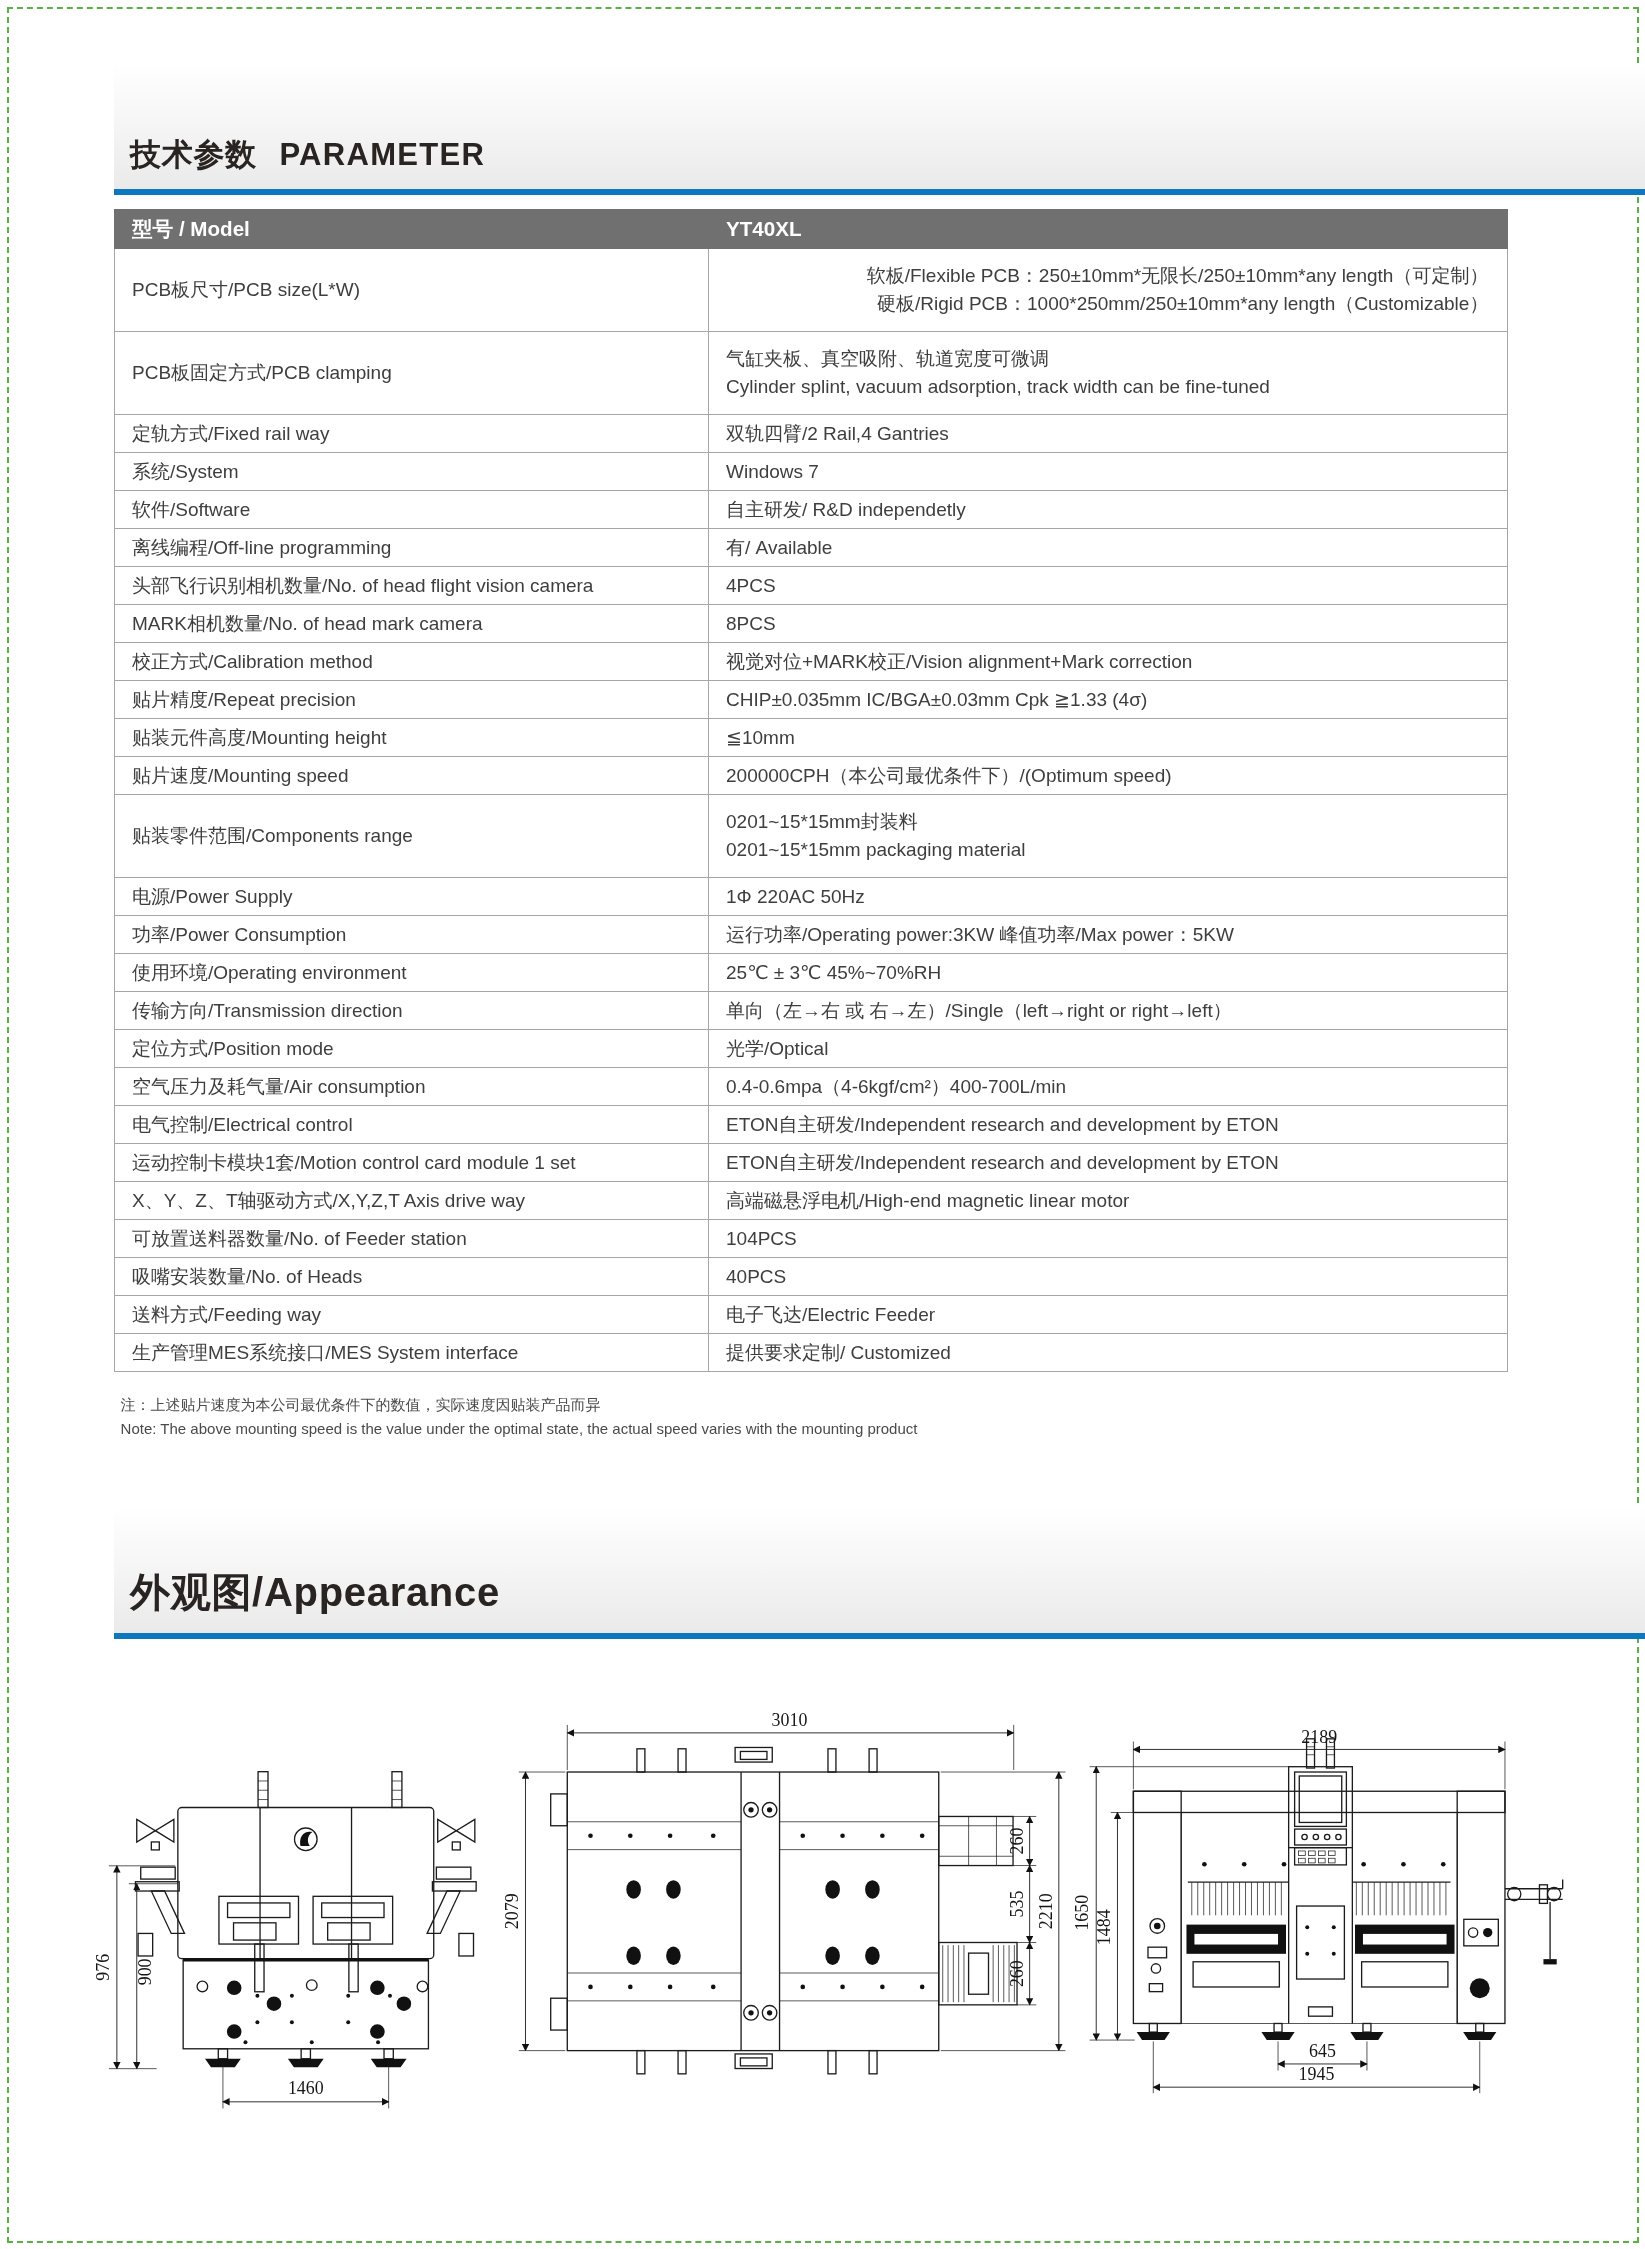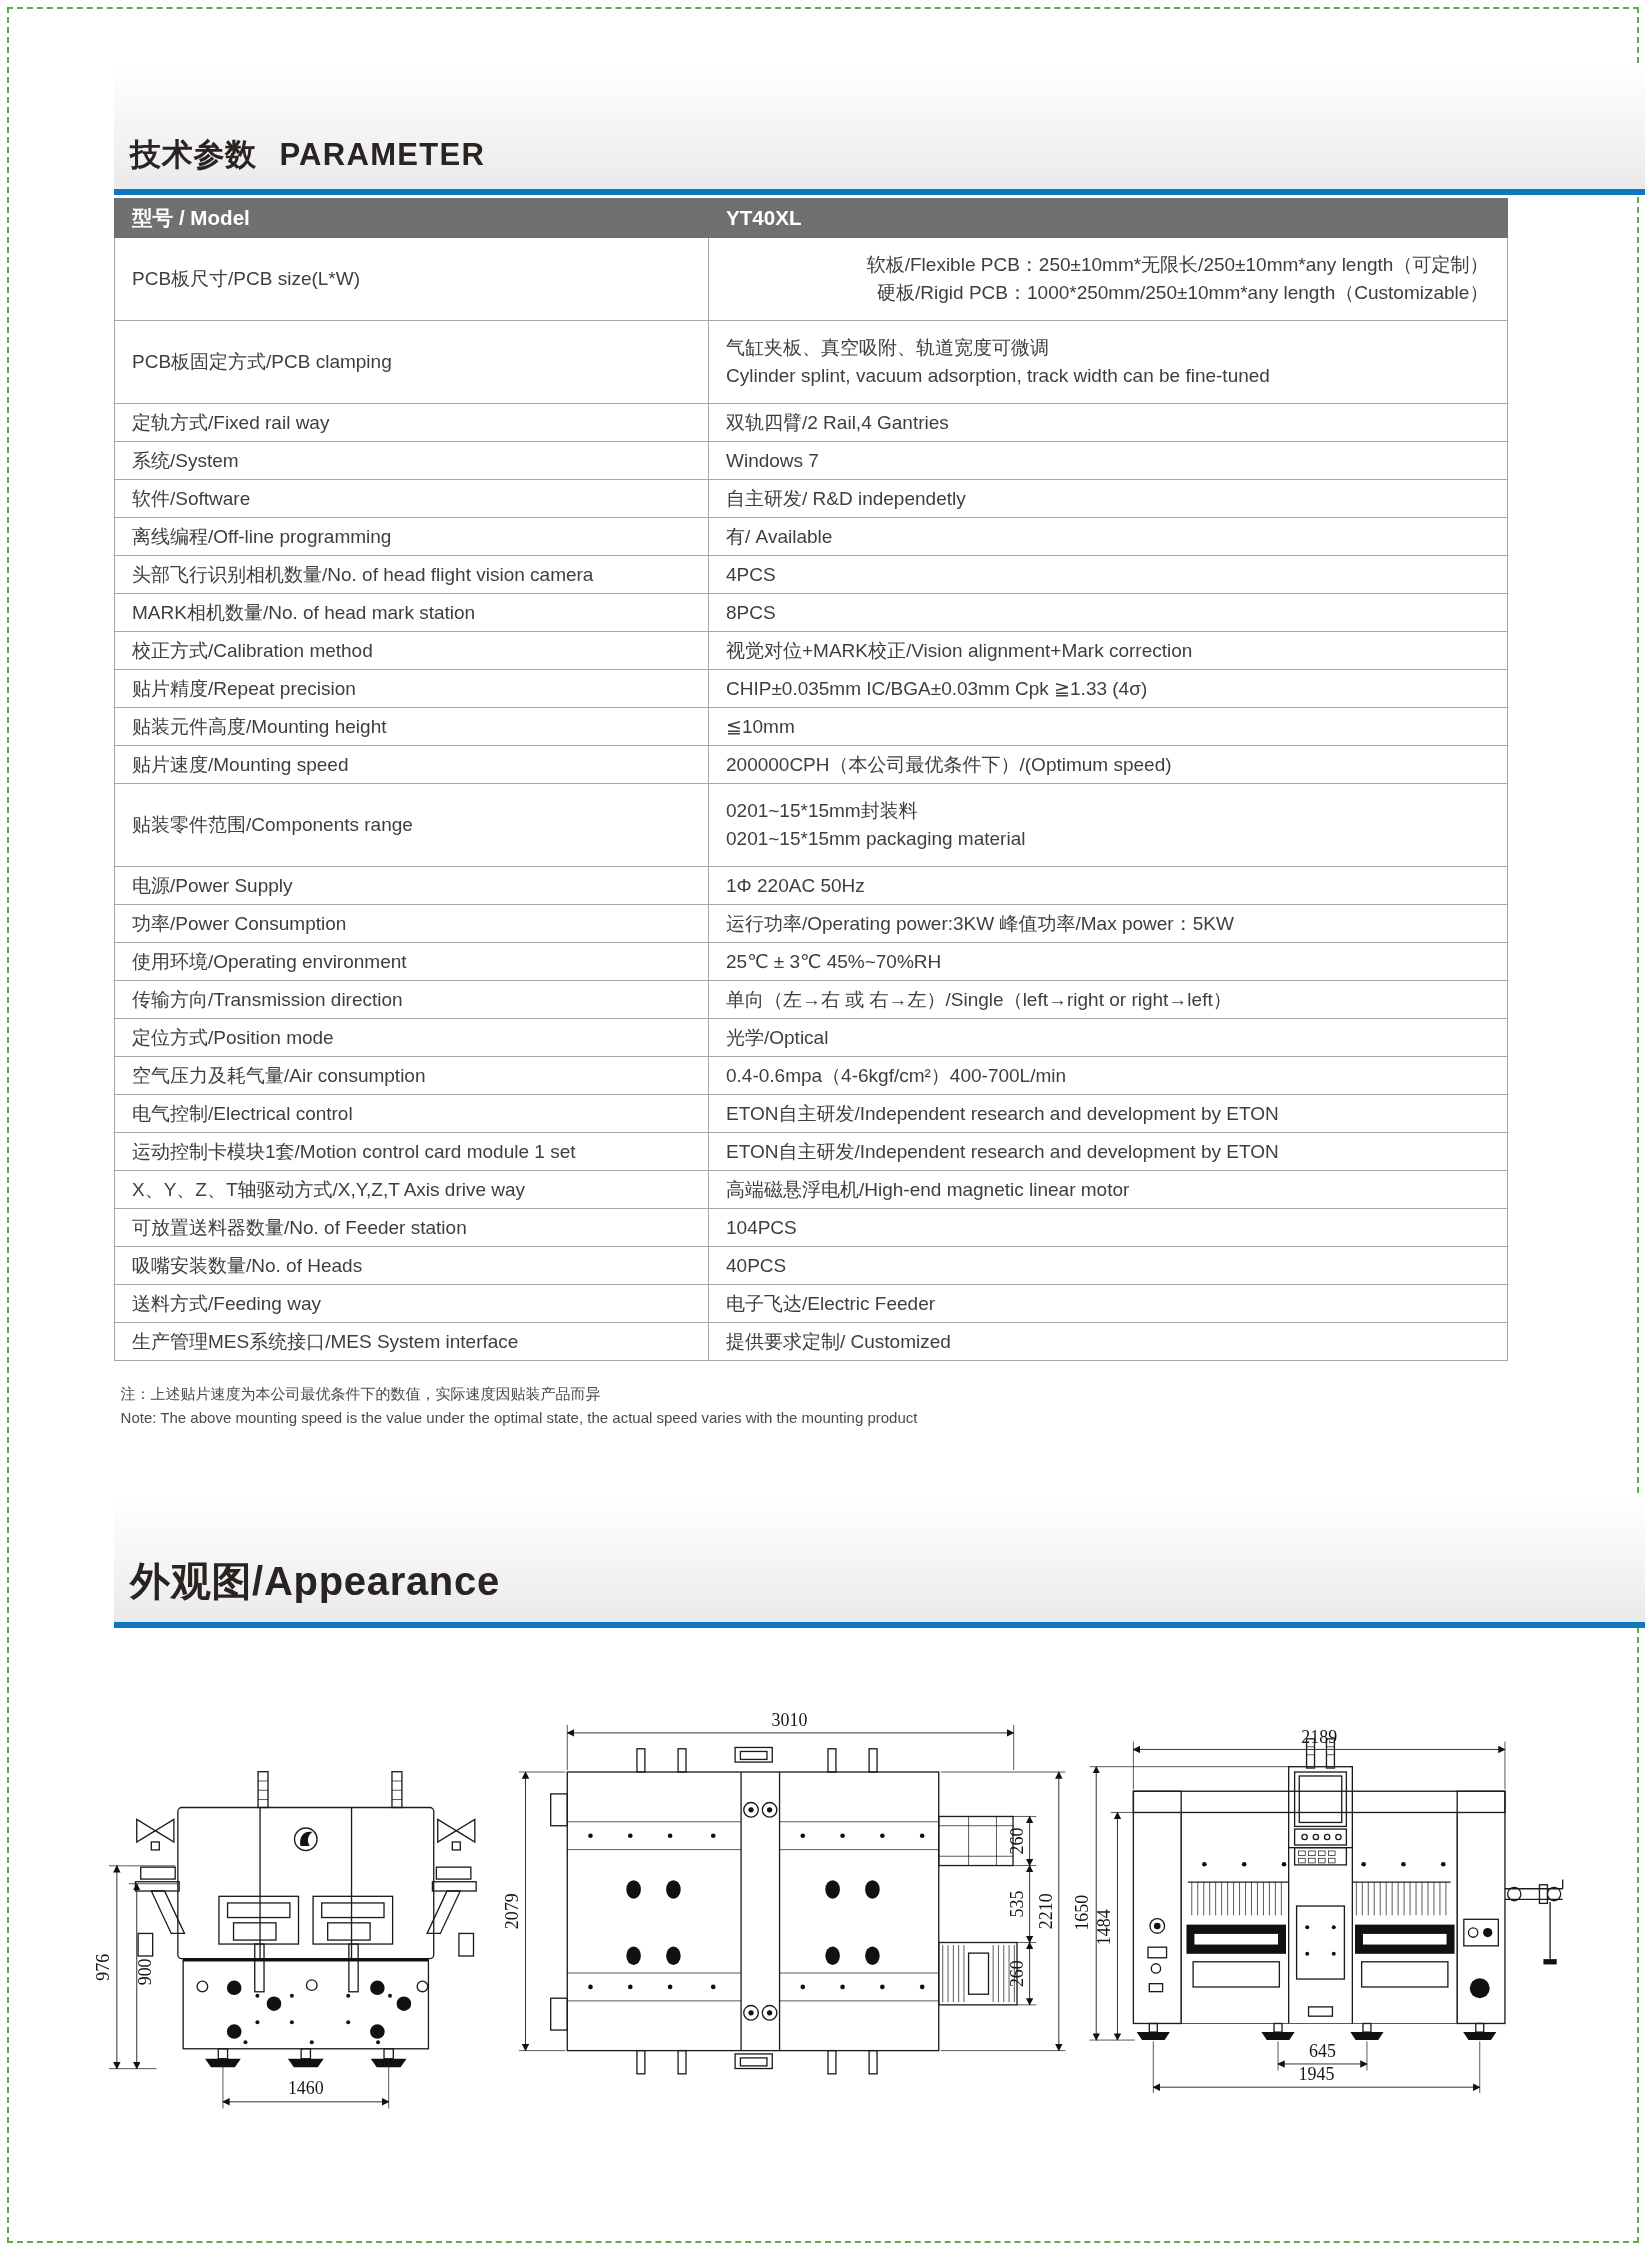--- a/index.html
+++ b/index.html
@@ -23,21 +23,21 @@
   .band .title-wrap{
     position:absolute;left:16px;bottom:13.3px;
     font-weight:bold;color:#292421;font-size:31px;letter-spacing:0.7px;
     white-space:nowrap;
   }
   .band .title-en{margin-left:13.3px;letter-spacing:1.3px;}
 
   
   table.spec{
     border-collapse:collapse;table-layout:fixed;width:1394px;
-    margin-top:3px;font-size:19px;color:#3e3e3e;
+    margin-top:14px;font-size:19px;color:#3e3e3e;
   }
   table.spec col.c1{width:594px;}
   table.spec th{
     background:#707070;color:#ffffff;text-align:left;font-weight:bold;
     font-size:20.6px;height:38px;padding:0 0 0 17px;
     border:1.3px solid #707070;
   }
   table.spec th + th{border-left:1.3px solid #cfcfcf;}
   table.spec td{
     border:1.3px solid #a6a6a6;height:37px;vertical-align:middle;
@@ -132,21 +132,21 @@
       </tr>
       <tr>
         <td>离线编程/Off-line programming</td>
         <td>有/ Available</td>
       </tr>
       <tr>
         <td>头部飞行识别相机数量/No. of head flight vision camera</td>
         <td>4PCS</td>
       </tr>
       <tr>
-        <td>MARK相机数量/No. of head mark  station</td>
+        <td>MARK相机数量/No. of head mark  camera</td>
         <td>8PCS</td>
       </tr>
       <tr>
         <td>校正方式/Calibration method</td>
         <td>视觉对位+MARK校正/Vision alignment+Mark correction</td>
       </tr>
       <tr>
         <td>贴片精度/Repeat precision</td>
         <td>CHIP±0.035mm  IC/BGA±0.03mm   Cpk ≧1.33 (4σ)</td>
       </tr>

